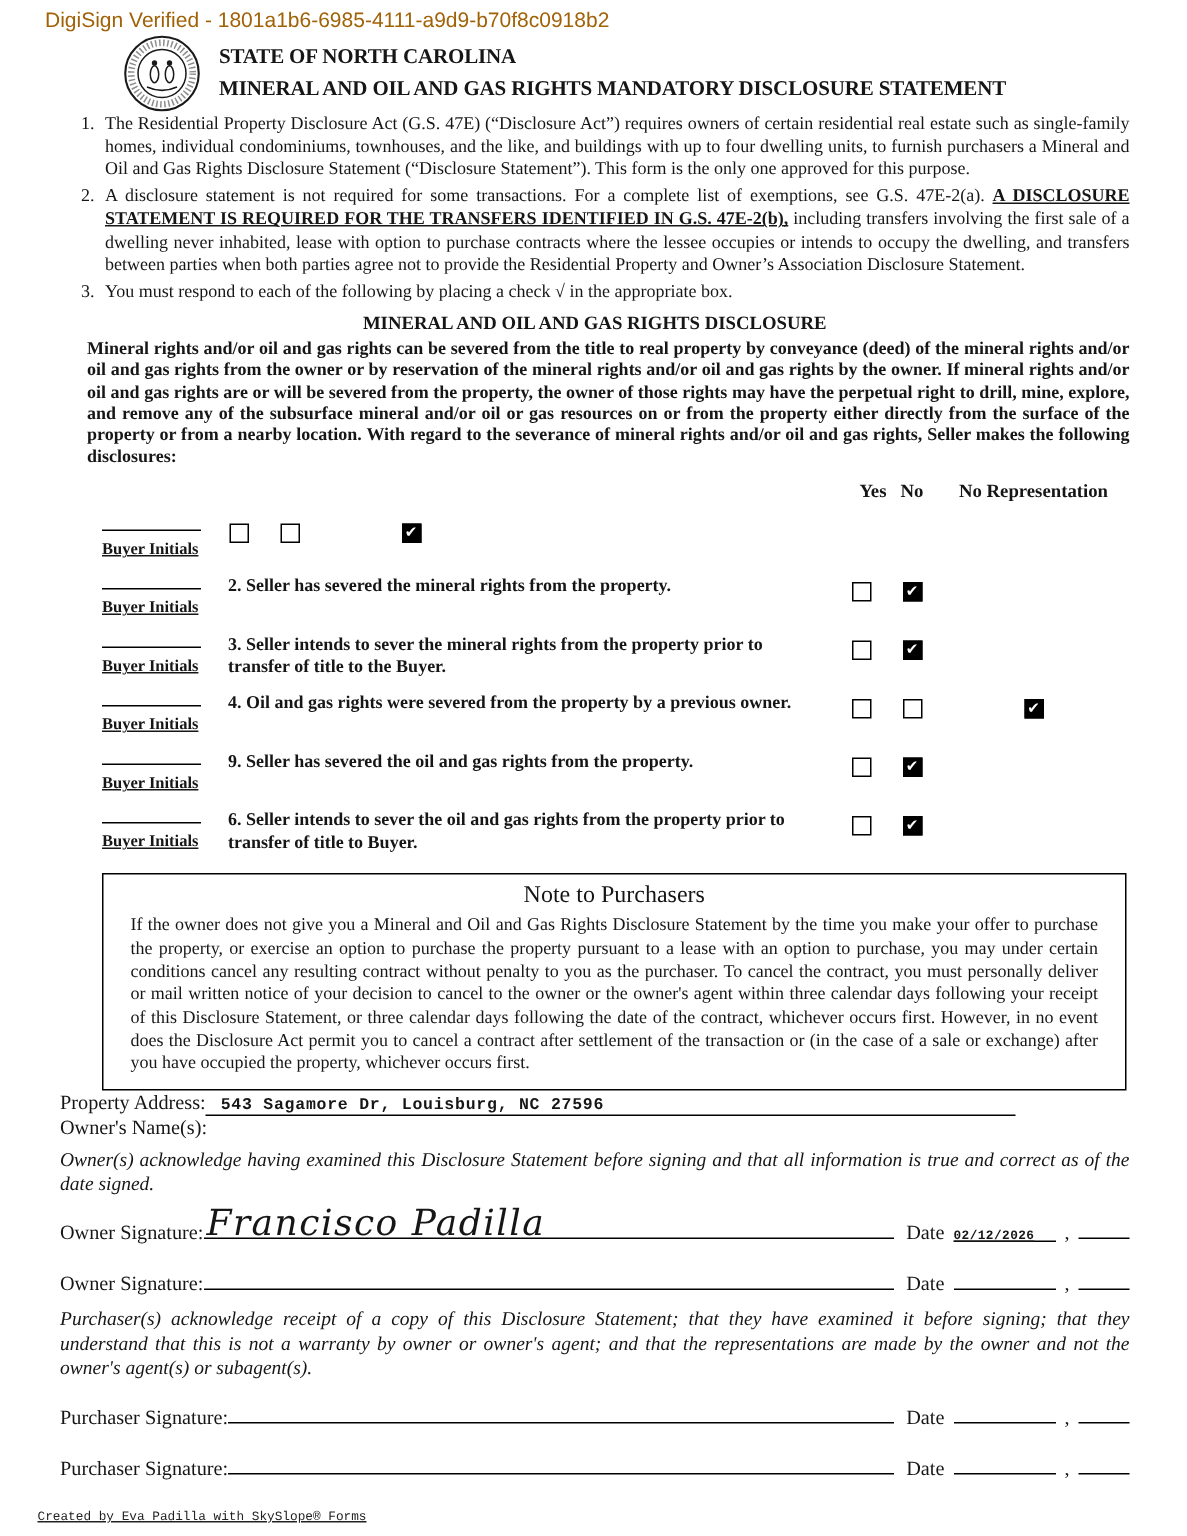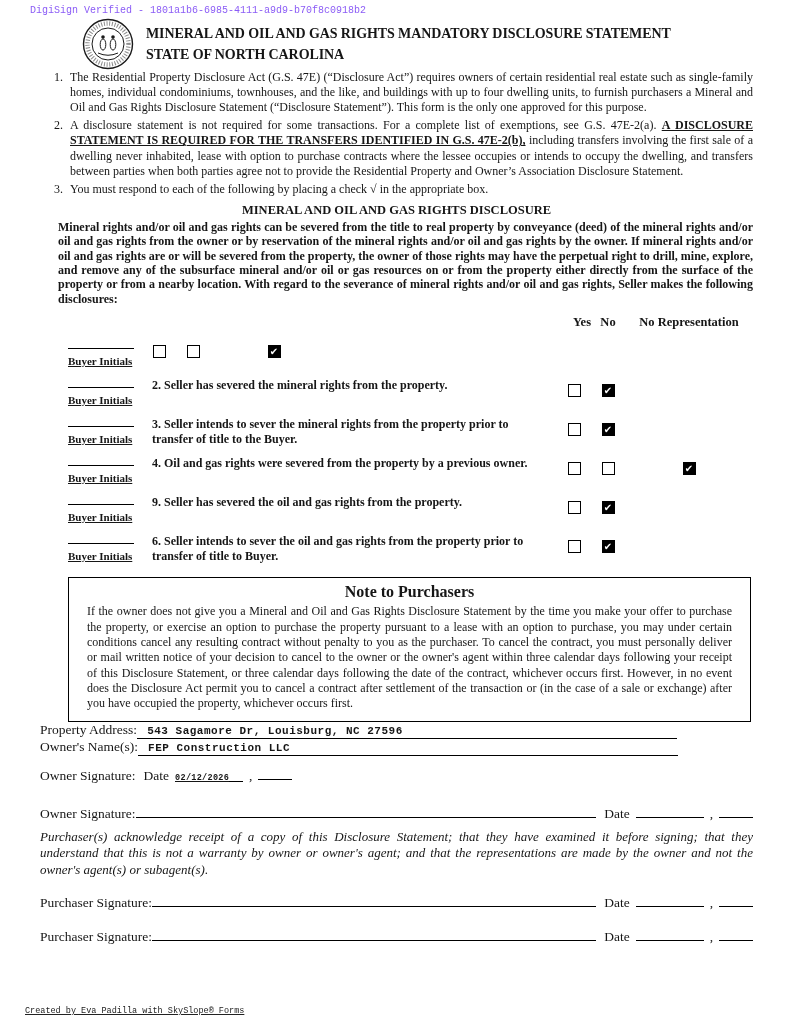--- a/index.html
+++ b/index.html
@@ -2,22 +2,22 @@
 <html><head>
 <meta charset="utf-8">
 <style>
   * { margin:0; padding:0; box-sizing:border-box; }
   html,body { background:#ffffff; }
   body {
     width:791px; height:1024px; position:relative; overflow:hidden;
     font-family:"Liberation Serif", serif; color:#161616;
   }
   .digisign {
-    font-family:Liberation Mono, monospace;
-    font-size:10px; color:#8b5cf6; margin:5px 0 0 30px;
+    font-family:Liberation Sans, sans-serif;
+    font-size:14px; color:#a16207; margin:5px 0 0 30px;
   }
   .masthead { display:flex; align-items:center; margin:2px 0 0 82px; }
   .seal { width:52px; height:52px; flex:none; margin-right:12px; display:block; }
   .titles { font-weight:bold; font-size:14px; line-height:1.5; letter-spacing:-0.1px; }
   .content { margin:0 38px 0 40px; }
   .instr-heading { text-align:center; font-weight:bold; font-size:12.5px; margin:7px 0 4px 0; }
   .instr-item { display:flex; margin-bottom:3px; }
   .instr-num { flex:none; width:30px; padding-left:14px; font-size:12px; }
   .instr-text { flex:1; text-align:justify; font-size:12px; line-height:1.26; }
   .bold-underline { font-weight:bold; text-decoration:underline; }
@@ -40,21 +40,21 @@
   .cb {
     display:inline-block; width:13px; height:13px; border:1.4px solid #000;
     font-size:10px; line-height:11px; text-align:center; vertical-align:middle;
     font-family:"DejaVu Sans", sans-serif;
   }
   .cb.checked { background:#000; color:#fff; border-color:#000; }
   .cb.absent { visibility:hidden; }
   .note-box {
     border:1.5px solid #000; margin:13px 2px 0 28px; padding:5px 18px 9px 18px;
   }
-  .note-heading { text-align:center; font-weight:bold; font-size:16px; margin-bottom:3px; }
+  .note-heading { text-align:center; font-weight:normal; font-size:16px; margin-bottom:3px; }
   .note-body { font-size:12px; line-height:1.28; text-align:justify; }
   .field-row { display:flex; align-items:baseline; font-size:13.5px; }
   .fill-line { border-bottom:1.2px solid #000; }
   .mono-val {
     font-family:"Liberation Mono", monospace; font-weight:bold; font-size:11px;
     letter-spacing:0.5px; padding-left:10px;
   }
   .addr-line { flex:none; width:540px; }
   .ack { font-style:italic; font-size:13px; line-height:1.28; margin-top:5px; text-align:justify; }
   .sig-row { display:flex; align-items:baseline; margin-top:10px; font-size:13.5px; height:24px; }
@@ -90,22 +90,22 @@
         <circle cx="26" cy="26" r="20.5" fill="none" stroke="#1a1a1a" stroke-width="4.4" stroke-dasharray="1 1.7" opacity="0.5"></circle>
         <circle cx="26" cy="26" r="16" fill="none" stroke="#1a1a1a" stroke-width="1"></circle>
         <circle cx="21" cy="19" r="1.8" fill="#1a1a1a"></circle>
         <circle cx="31" cy="19" r="1.8" fill="#1a1a1a"></circle>
         <ellipse cx="21" cy="26.5" rx="2.8" ry="5.6" fill="none" stroke="#1a1a1a" stroke-width="1"></ellipse>
         <ellipse cx="31" cy="26.5" rx="2.8" ry="5.6" fill="none" stroke="#1a1a1a" stroke-width="1"></ellipse>
         <path d="M16 35 q10 4.5 20 0" fill="none" stroke="#1a1a1a" stroke-width="1"></path>
       </svg>
     </span>
     <div class="titles">
+      <div>STATE OF NORTH CAROLINA</div>
       <div>MINERAL AND OIL AND GAS RIGHTS MANDATORY DISCLOSURE STATEMENT</div>
-      <div>STATE OF NORTH CAROLINA</div>
     </div>
   </div>
 
   <div class="content">
 
 
     <div class="instr-item">
       <span class="instr-num">1.</span>
       <span class="instr-text">The Residential Property Disclosure Act (G.S. 47E) (“Disclosure Act”) requires owners of certain residential real estate such as single-family homes, individual condominiums, townhouses, and the like, and buildings with up to four dwelling units, to furnish purchasers a Mineral and Oil and Gas Rights Disclosure Statement (“Disclosure Statement”). This form is the only one approved for this purpose.</span>
     </div>
@@ -202,26 +202,29 @@
       <div class="note-body">If the owner does not give you a Mineral and Oil and Gas Rights Disclosure Statement by the time you make your offer to purchase the property, or exercise an option to purchase the property pursuant to a lease with an option to purchase, you may under certain conditions cancel any resulting contract without penalty to you as the purchaser. To cancel the contract, you must personally deliver or mail written notice of your decision to cancel to the owner or the owner's agent within three calendar days following your receipt of this Disclosure Statement, or three calendar days following the date of the contract, whichever occurs first. However, in no event does the Disclosure Act permit you to cancel a contract after settlement of the transaction or (in the case of a sale or exchange) after you have occupied the property, whichever occurs first.</div>
     </div>
 
     <div class="field-row">
       <span>Property Address:</span>
       <span class="fill-line addr-line"><span class="mono-val">543 Sagamore Dr, Louisburg, NC 27596</span></span>
     </div>
 
     <div class="field-row">
       <span>Owner's Name(s):</span>
-      <span class="fill-line addr-line"><span class="mono-val">FEP Construction LLC</span></span>
-    </div>
-
+    </div>
+
+    <div class="ack">Owner(s) acknowledge having examined this Disclosure Statement before signing and that all information is true and correct as of the date signed.</div>
 
     <div class="sig-row">
       <span>Owner Signature:</span>
+      <span class="sig-line">
+          <span class="script">Francisco Padilla</span>
+        </span>
       <span class="date-label">Date</span>
       <span class="date-line"><span class="date-val">02/12/2026</span></span>
       <span class="comma">,</span>
       <span class="date-line short"></span>
     </div>
 
     <div class="sig-row">
       <span>Owner Signature:</span>
       <span class="sig-line"></span>
       <span class="date-label">Date</span>

